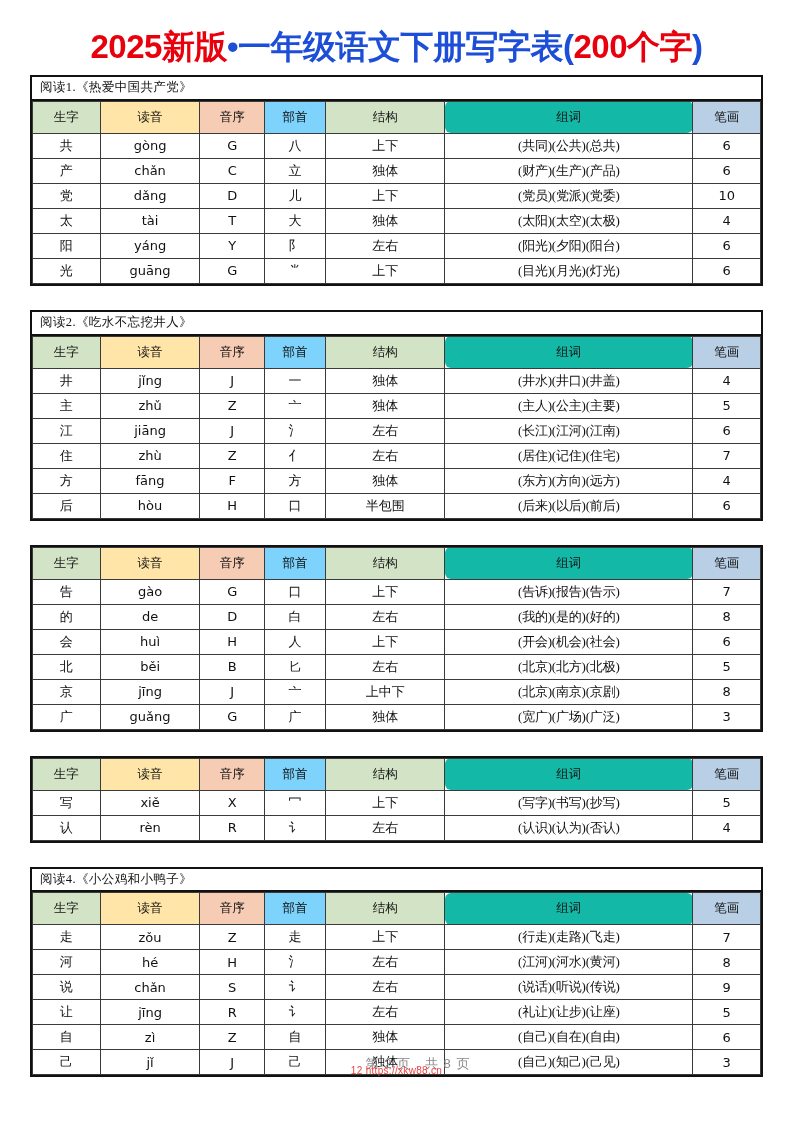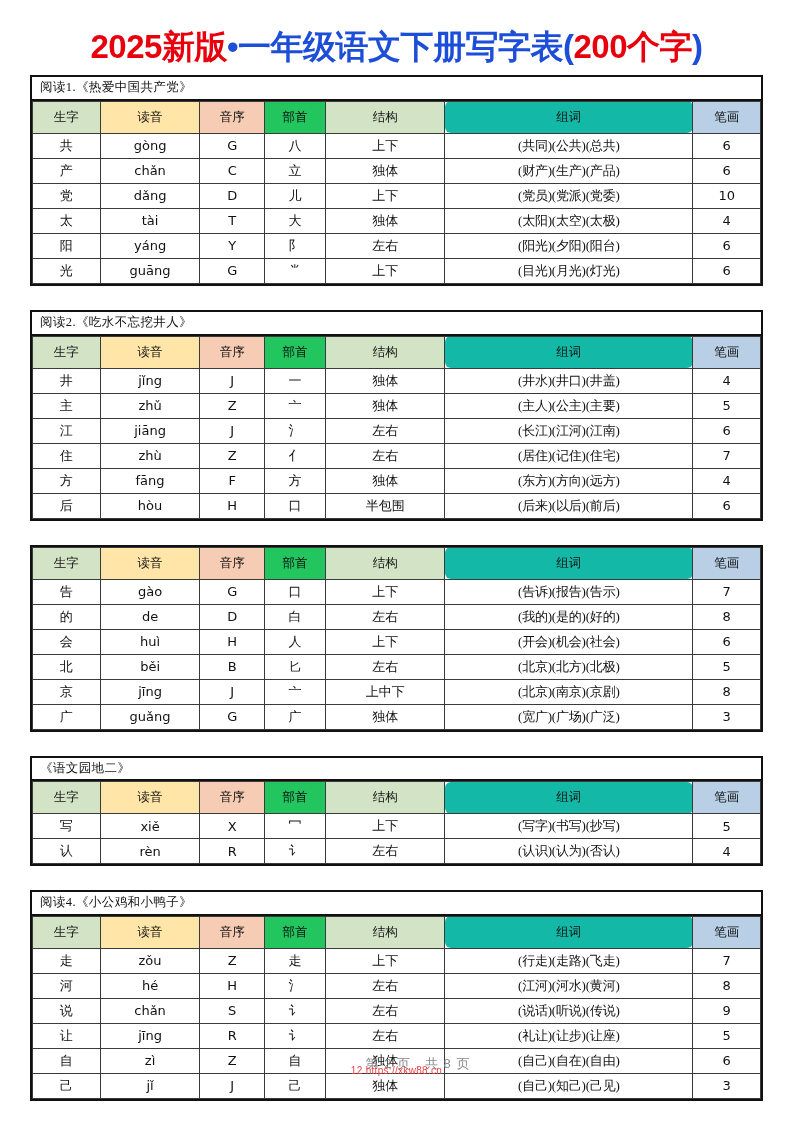--- a/index.html
+++ b/index.html
@@ -79,21 +79,21 @@
   col.c-bs    { width: 38px; }
   col.c-jg    { width: 74px; }
   col.c-zc    { width: 154px; }
   col.c-bsun  { width: 0; }
   col.c-bh    { width: 42px; }
 
   
   .h-zi   { background: #d3e3c5; }
   .h-yin  { background: #ffe6a8; }
   .h-xu   { background: #f6cdb4; }
-  .h-bs   { background: #22c55e; }
+  .h-bs   { background: #7dd3fc; }
   .h-jg   { background: #d3e3c5; }
   .h-zc   { background: #14b8a6; border-radius: 6px; }
   .h-bsun { background: #d3e3c5; }
   .h-bh   { background: #b8cfe6; }
 
   
   .cell-zi {
     color: #d91a1a;
     font-size: 15px;
     font-weight: normal;
@@ -455,21 +455,20 @@
               <td class="cell-zc">(宽广)(广场)(广泛)</td>
               <td class="cell-bs-un">
                 <div class="strokes"></div>
               </td>
               <td class="cell-bh">3</td>
             </tr>
           </tbody>
         </table>
       </div>
       <div class="section">
-        <div class="section-title">《语文园地二》</div>
         <table class="wz">
           <colgroup>
             <col class="c-zi">
             <col class="c-yin">
             <col class="c-xu">
             <col class="c-bs">
             <col class="c-jg">
             <col class="c-zc">
             <col class="c-bsun">
             <col class="c-bh">

